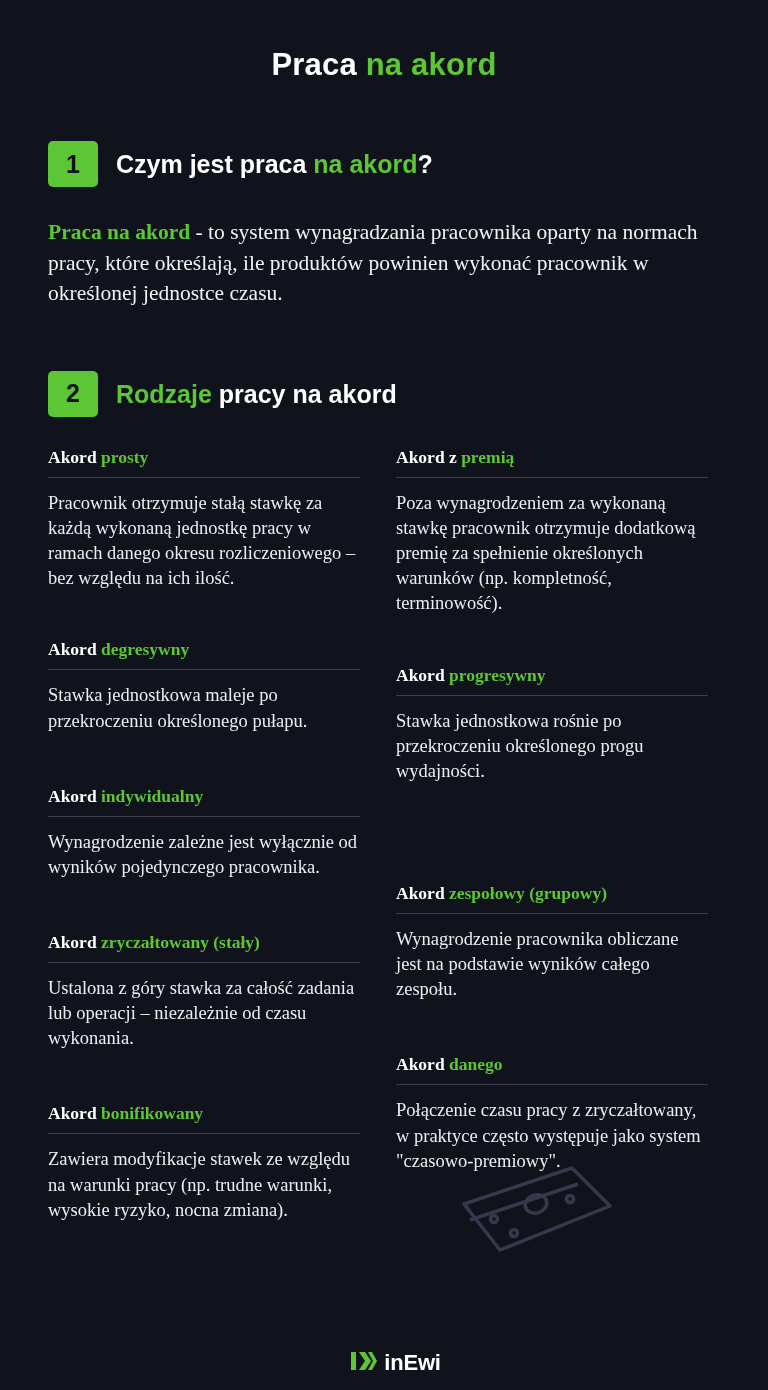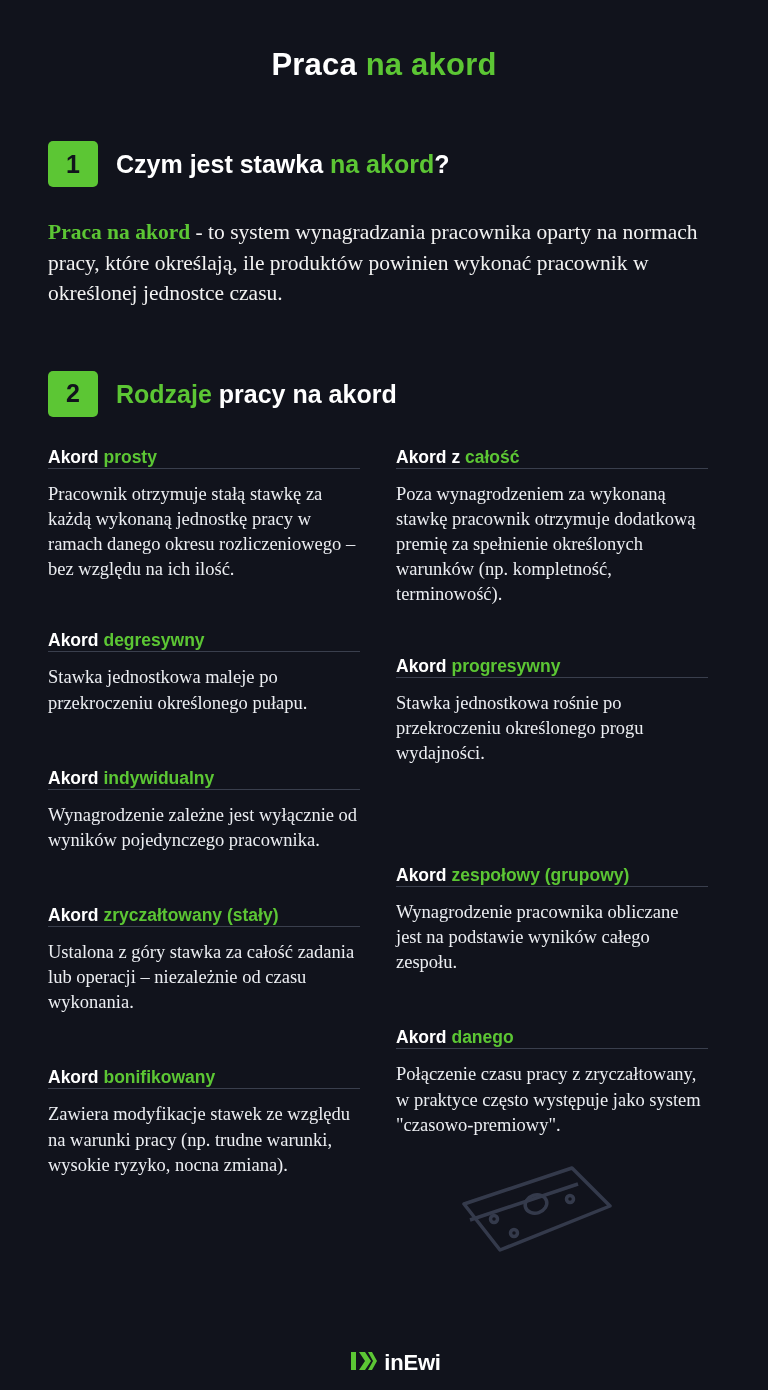--- a/index.html
+++ b/index.html
@@ -78,23 +78,24 @@
   
   .grid {
     margin-top: 30px;
     display: grid;
     grid-template-columns: 312px 312px;
     column-gap: 36px;
   }
   .col { display: flex; flex-direction: column; }
   .card { margin-bottom: 26px; }
   .card-title {
-    font-family: Liberation Sans, sans-serif;
+    font-family: Liberation Serif, serif;
     font-weight: bold;
     font-size: 17.5px;
+    padding-bottom: 9px;
     border-bottom: 1px solid #3a3f4d;
     color: #ffffff;
   }
   .card-title .g { color: #5cc634; }
   .card-body {
     margin-top: 13px;
     font-size: 18.5px;
     line-height: 1.36;
     color: #eceef2;
   }
@@ -135,21 +136,21 @@
 
 <div class="page">
 
   <h1 class="main-title">
     <span>Praca </span><span class="green">na akord</span>
   </h1>
 
   <div class="section sec1">
     <div class="badge">1</div>
     <div class="section-title">
-      <span>Czym jest stawka </span><span class="green">na akord</span><span>?</span>
+      <span>Czym jest praca </span><span class="green">na akord</span><span>?</span>
     </div>
   </div>
 
   <p class="intro">
     <span class="lead">Praca na akord</span><span> - to system wynagradzania pracownika oparty na normach pracy, które określają, ile produktów powinien wykonać pracownik w określonej jednostce czasu.</span>
   </p>
 
   <div class="section sec2">
     <div class="badge">2</div>
     <div class="section-title">
@@ -195,21 +196,21 @@
         </div>
         <div class="card-body">Zawiera modyfikacje stawek ze względu na warunki pracy (np. trudne warunki, wysokie ryzyko, nocna zmiana).</div>
       </div>
 
     </div>
 
     <div class="col">
 
       <div class="card">
         <div class="card-title">
-          <span>Akord z </span><span class="g">całość</span>
+          <span>Akord z </span><span class="g">premią</span>
         </div>
         <div class="card-body">Poza wynagrodzeniem za wykonaną stawkę pracownik otrzymuje dodatkową premię za spełnienie określonych warunków (np. kompletność, terminowość).</div>
       </div>
 
       <div class="card" style="margin-top:22px;">
         <div class="card-title">
           <span>Akord </span><span class="g">progresywny</span>
         </div>
         <div class="card-body">Stawka jednostkowa rośnie po przekroczeniu określonego progu wydajności.</div>
       </div>

